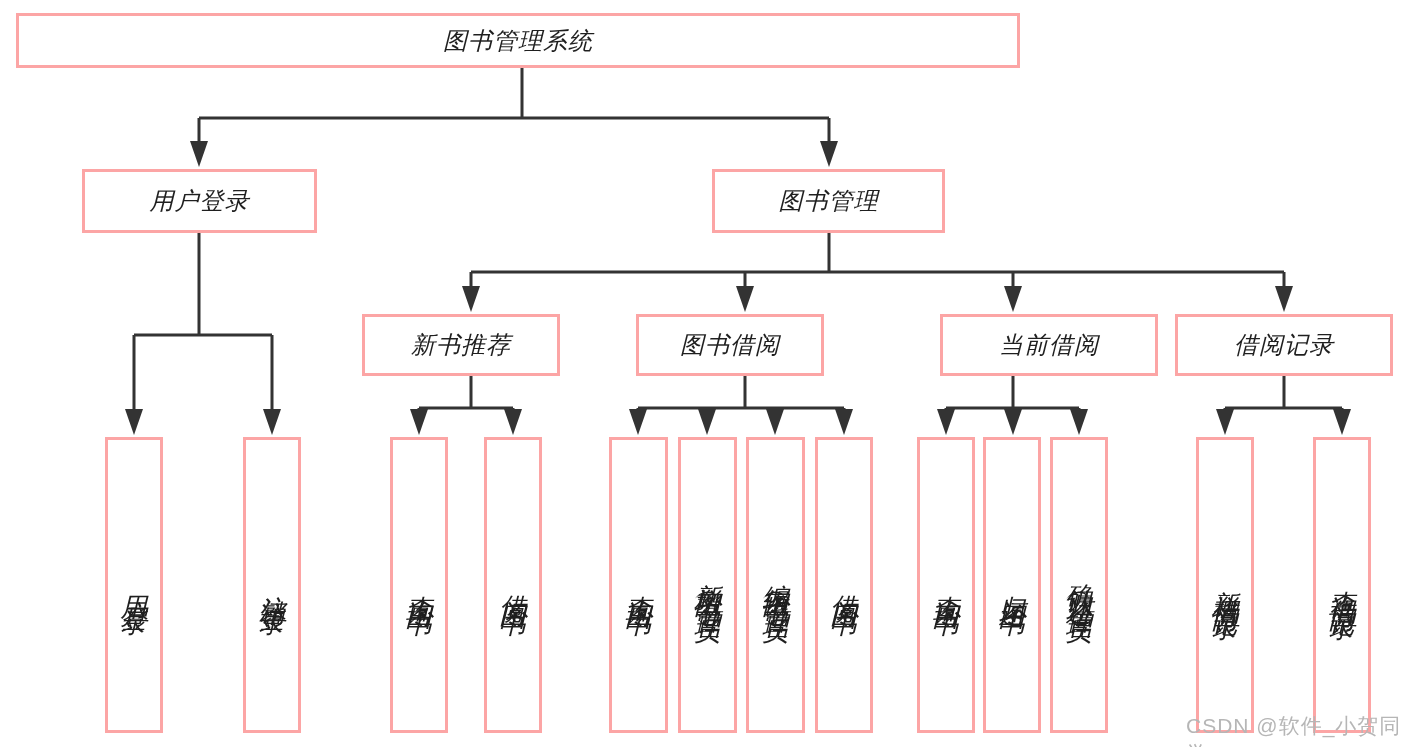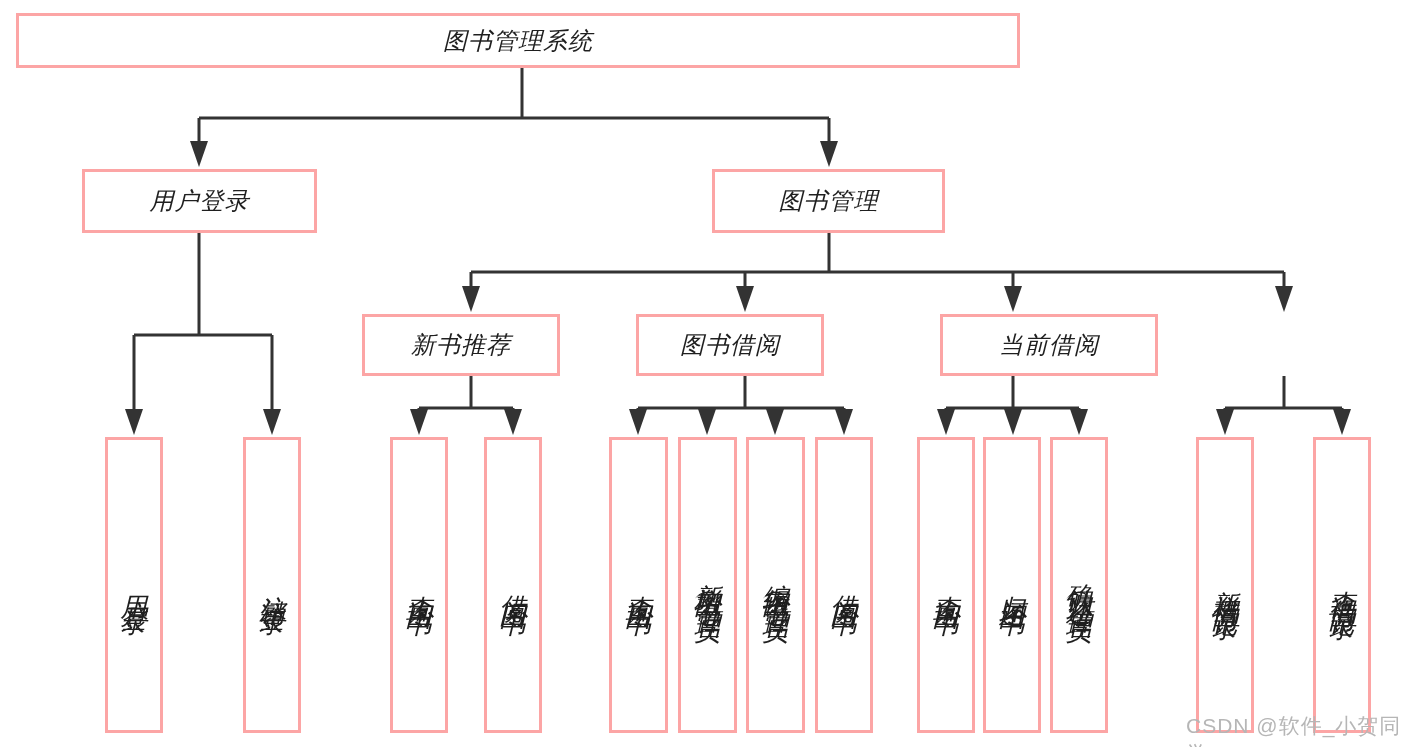--- a/index.html
+++ b/index.html
@@ -101,20 +101,23 @@
 
   <div class="box h" style="left:362px; top:314px; width:198px; height:62px;">
     <span>新书推荐</span>
   </div>
   <div class="box h" style="left:636px; top:314px; width:188px; height:62px;">
     <span>图书借阅</span>
   </div>
   <div class="box h" style="left:904px; top:314px; width:218px; height:62px;margin-left:36px;">
     <span>当前借阅</span>
   </div>
+  <div class="box h" style="left:1175px; top:314px; width:218px; height:62px;">
+    <span>借阅记录</span>
+  </div>
 
   <div class="box v" style="left:105px; top:437px; width:58px; height:296px;">
     <span class="vtext">用户登录</span>
   </div>
   <div class="box v" style="left:243px; top:437px; width:58px; height:296px;">
     <span class="vtext">注销登录</span>
   </div>
 
   <div class="box v" style="left:390px; top:437px; width:58px; height:296px;">
     <span class="vtext">查询图书</span>

